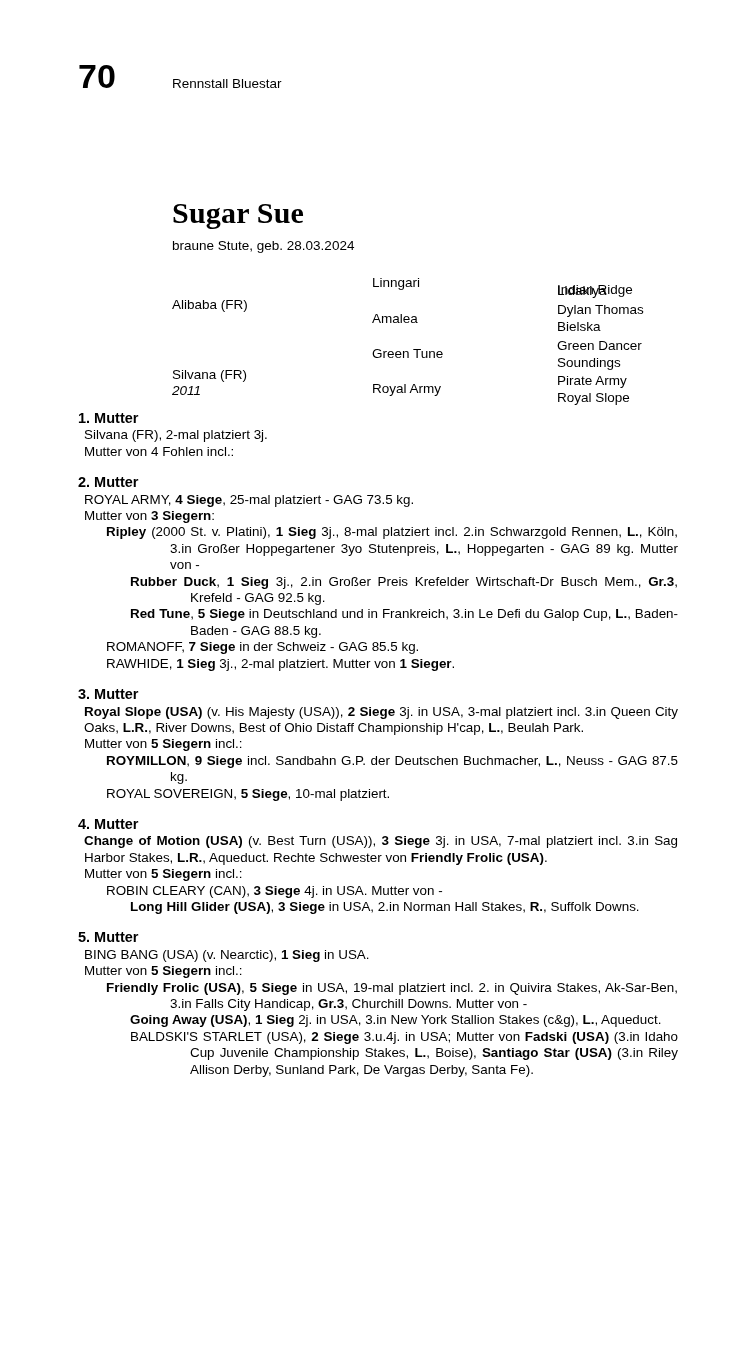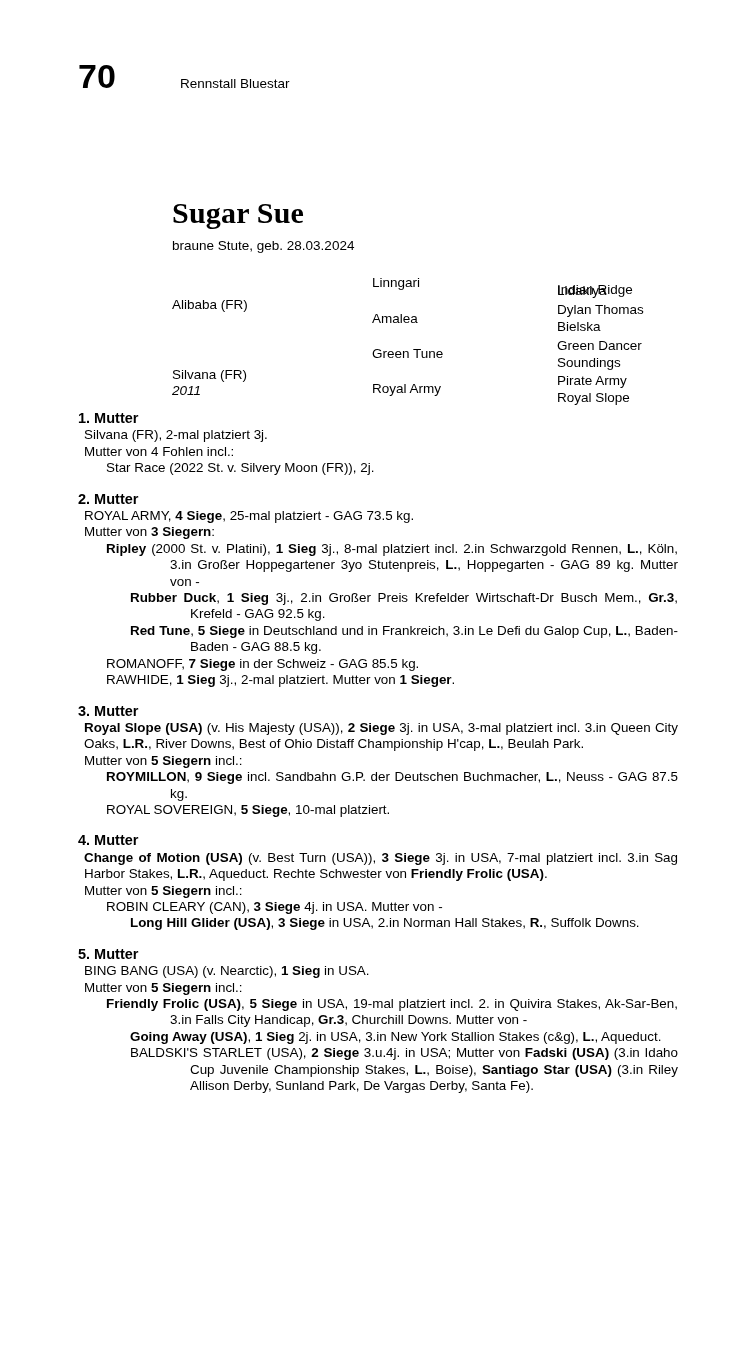--- a/index.html
+++ b/index.html
@@ -35,21 +35,20 @@
     top: 0;
     font-size: 34px;
     font-weight: bold;
     line-height: 36px;
   }
   .consignor {
     position: absolute;
     left: 172px;
     top: 18px;
     font-size: 13.5px;
-    margin-left: 8px;
   }
 
   
   .horse-name {
     position: absolute;
     left: 172px;
     top: 138px;
     font-size: 30px;
     font-weight: bold;
     letter-spacing: 0.2px;
@@ -170,21 +169,20 @@
       <div class="ped-cell c-g3f">Soundings</div>
       <div class="ped-cell c-g3g">Pirate Army</div>
       <div class="ped-cell c-g3h">Royal Slope</div>
     </div>
   </div>
 
   <div class="body-text" id="body-text">
       <div class="sec-title first">1. Mutter</div>
       <div class="lvl0">Silvana (FR), 2-mal platziert 3j.</div>
       <div class="lvl0">Mutter von 4 Fohlen incl.:</div>
-      <div class="lvl1">Star Race (2022 St. v. Silvery Moon (FR)), 2j.</div>
       <div class="sec-title">2. Mutter</div>
       <div class="lvl0">ROYAL ARMY, <b>4 Siege</b>, 25-mal platziert - GAG 73.5 kg.</div>
       <div class="lvl0">Mutter von <b>3 Siegern</b>:</div>
       <div class="ind-hang just"><b>Ripley</b> (2000 St. v. Platini), <b>1 Sieg</b> 3j., 8-mal platziert incl. 2.in Schwarzgold Rennen, <b>L.</b>, Köln, 3.in Großer Hoppegartener 3yo Stutenpreis, <b>L.</b>, Hoppegarten - GAG 89 kg. Mutter von -</div>
       <div class="ind-hang2 just"><b>Rubber Duck</b>, <b>1 Sieg</b> 3j., 2.in Großer Preis Krefelder Wirtschaft-Dr Busch Mem., <b>Gr.3</b>, Krefeld - GAG 92.5 kg.</div>
       <div class="ind-hang2 just"><b>Red Tune</b>, <b>5 Siege</b> in Deutschland und in Frankreich, 3.in Le Defi du Galop Cup, <b>L.</b>, Baden-Baden - GAG 88.5 kg.</div>
       <div class="ind-hang just">ROMANOFF, <b>7 Siege</b> in der Schweiz - GAG 85.5 kg.</div>
       <div class="ind-hang just">RAWHIDE, <b>1 Sieg</b> 3j., 2-mal platziert. Mutter von <b>1 Sieger</b>.</div>
       <div class="sec-title">3. Mutter</div>
       <div class="lvl0 ind-hang-dam just"><b>Royal Slope (USA)</b> (v. His Majesty (USA)), <b>2 Siege</b> 3j. in USA, 3-mal platziert incl. 3.in Queen City Oaks, <b>L.R.</b>, River Downs, Best of Ohio Distaff Championship H'cap, <b>L.</b>, Beulah Park.</div>

